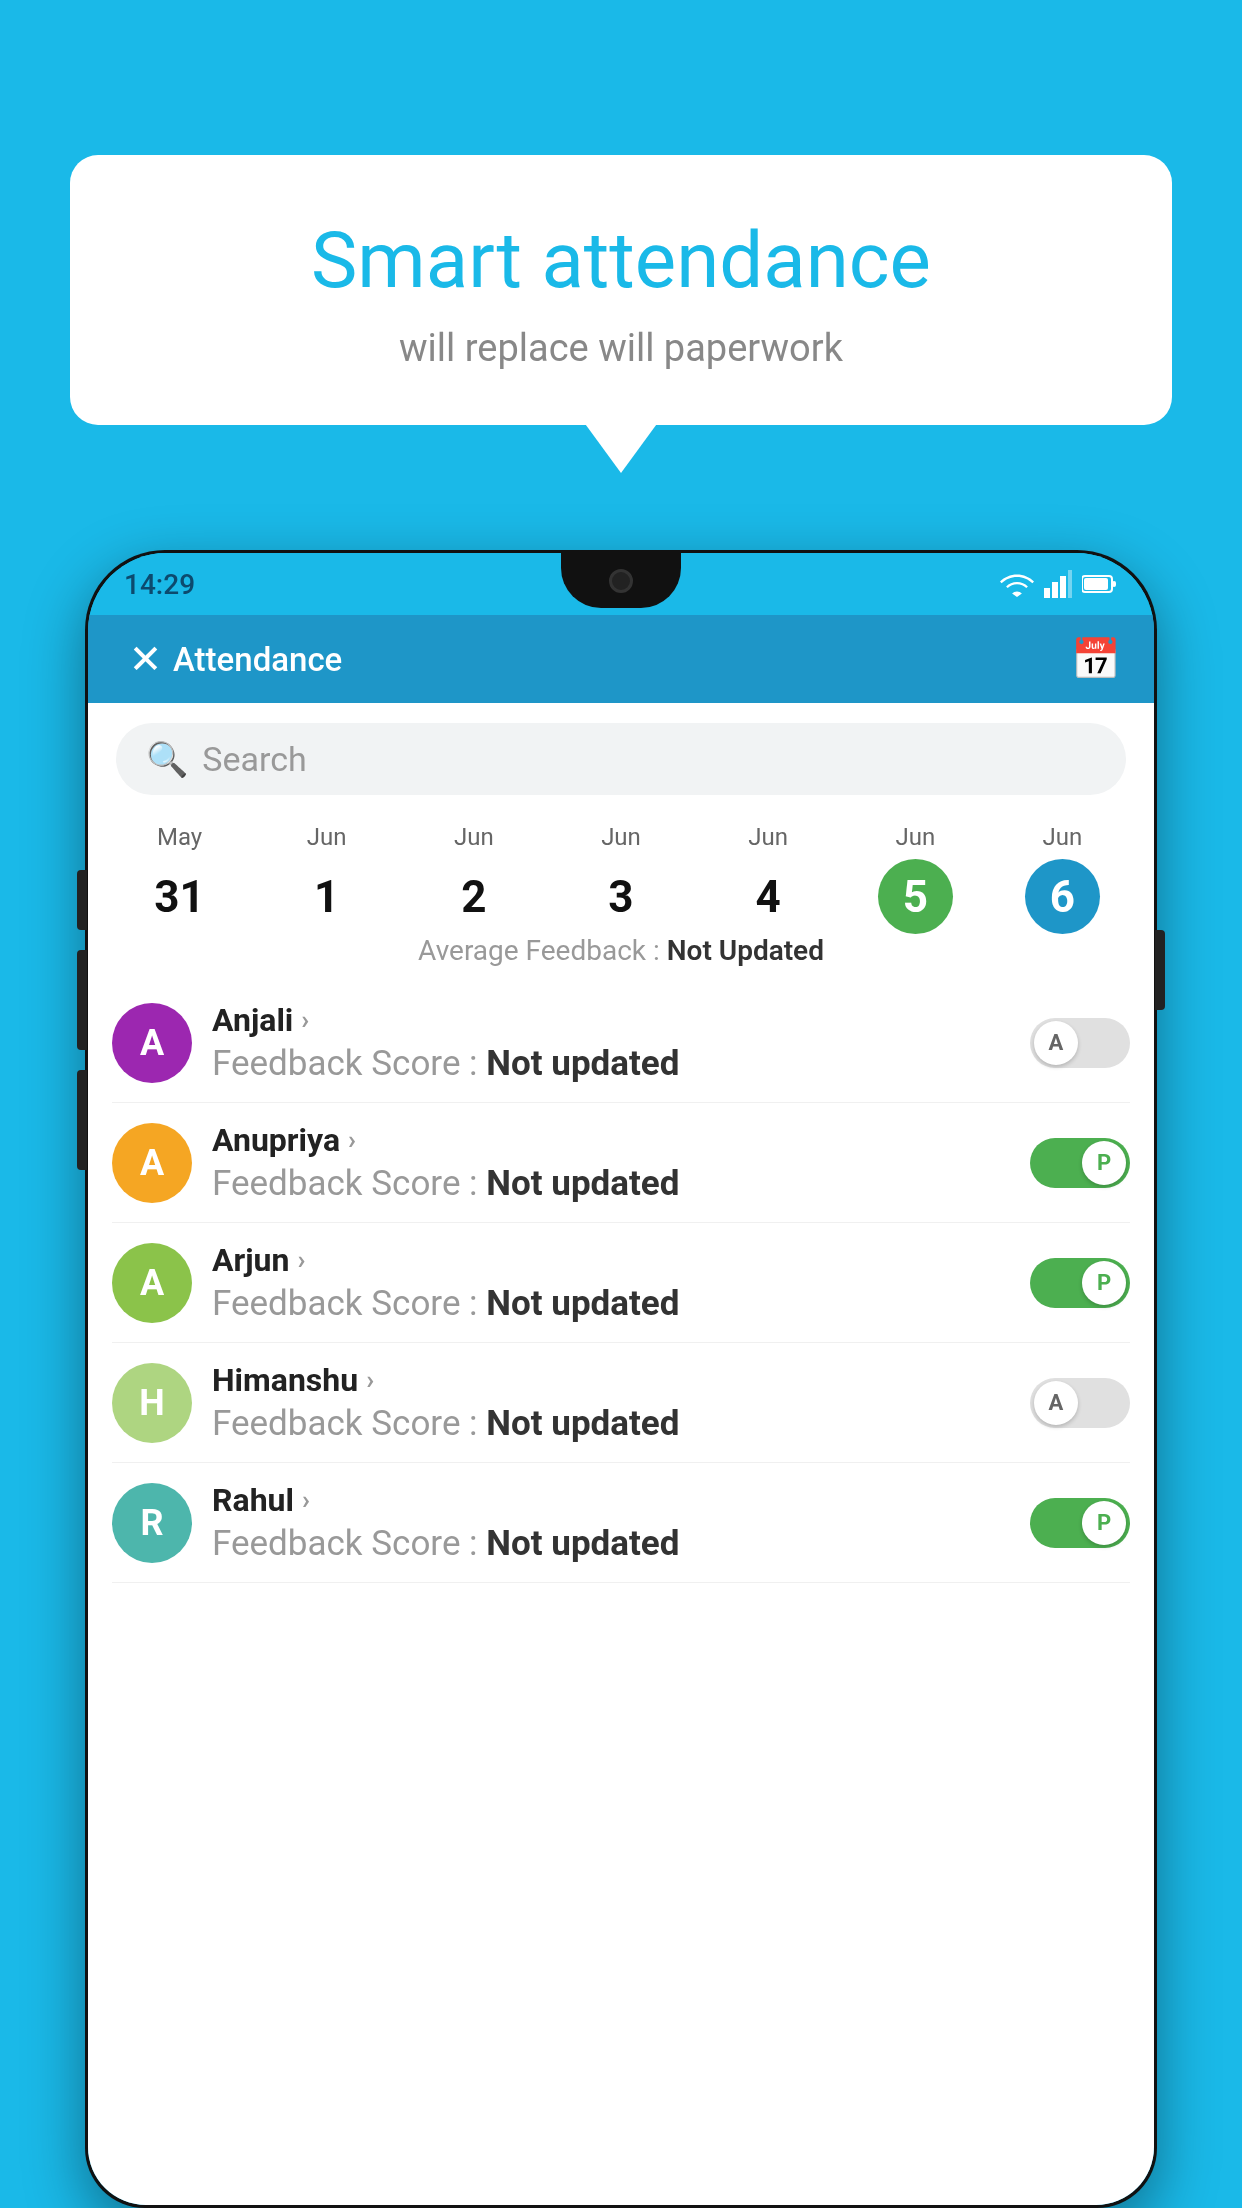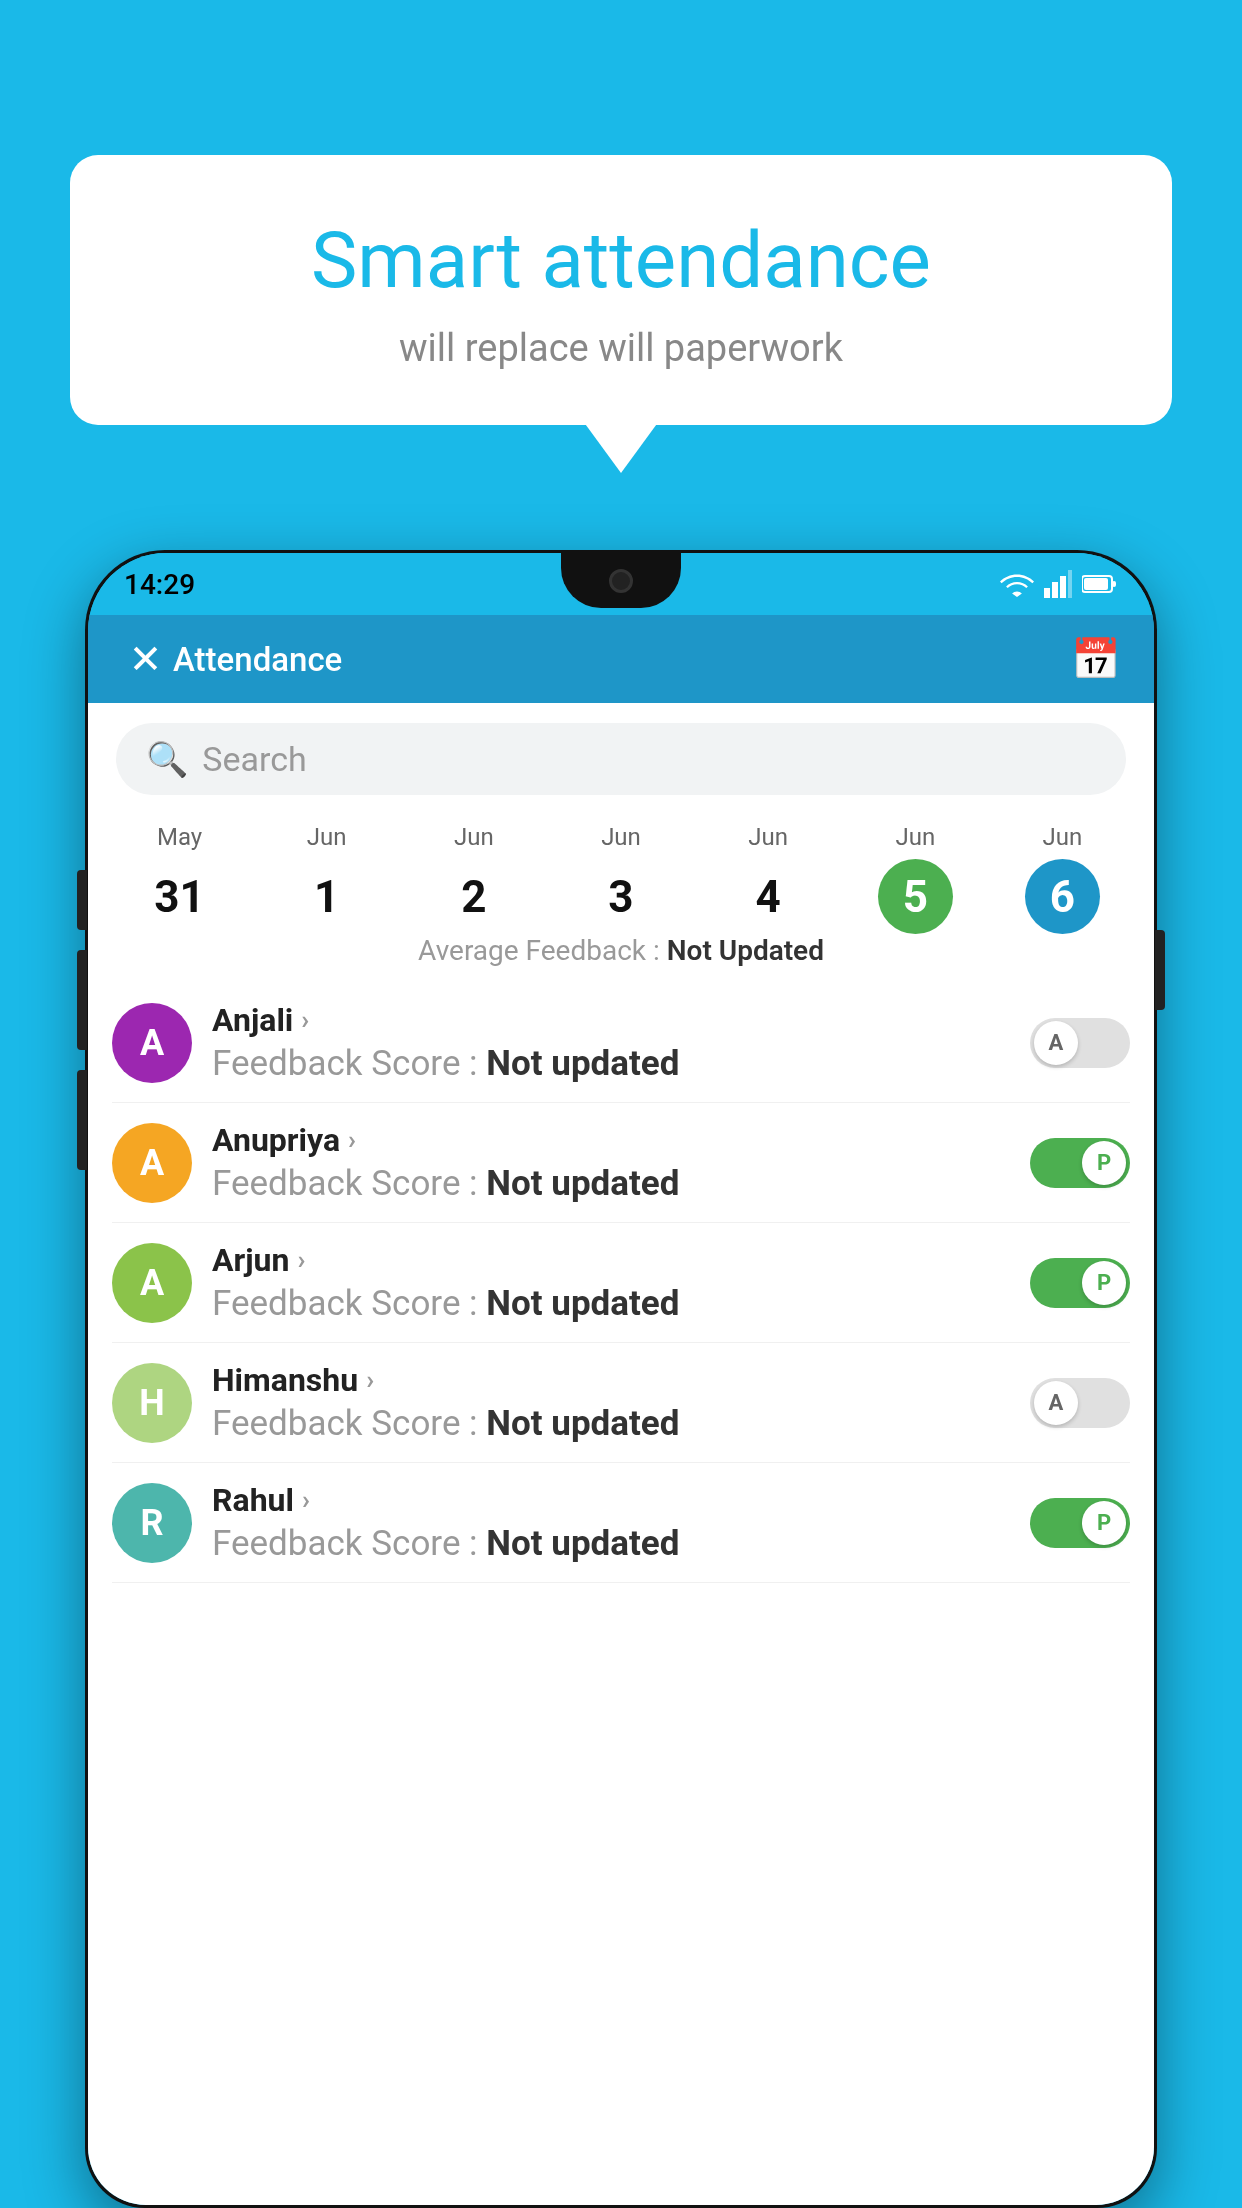--- a/index.html
+++ b/index.html
@@ -81,21 +81,21 @@
     .status-bar {
       background: #1ab9e8;
       height: 62px;
       display: flex;
       align-items: center;
       justify-content: space-between;
       padding: 0 36px;
     }
 
     .status-time {
-      color: #000000;
+      color: #0c4a6e;
       font-size: 28px;
       font-weight: 500;
     }
 
     .status-icons {
       display: flex;
       align-items: center;
       gap: 10px;
     }
 

